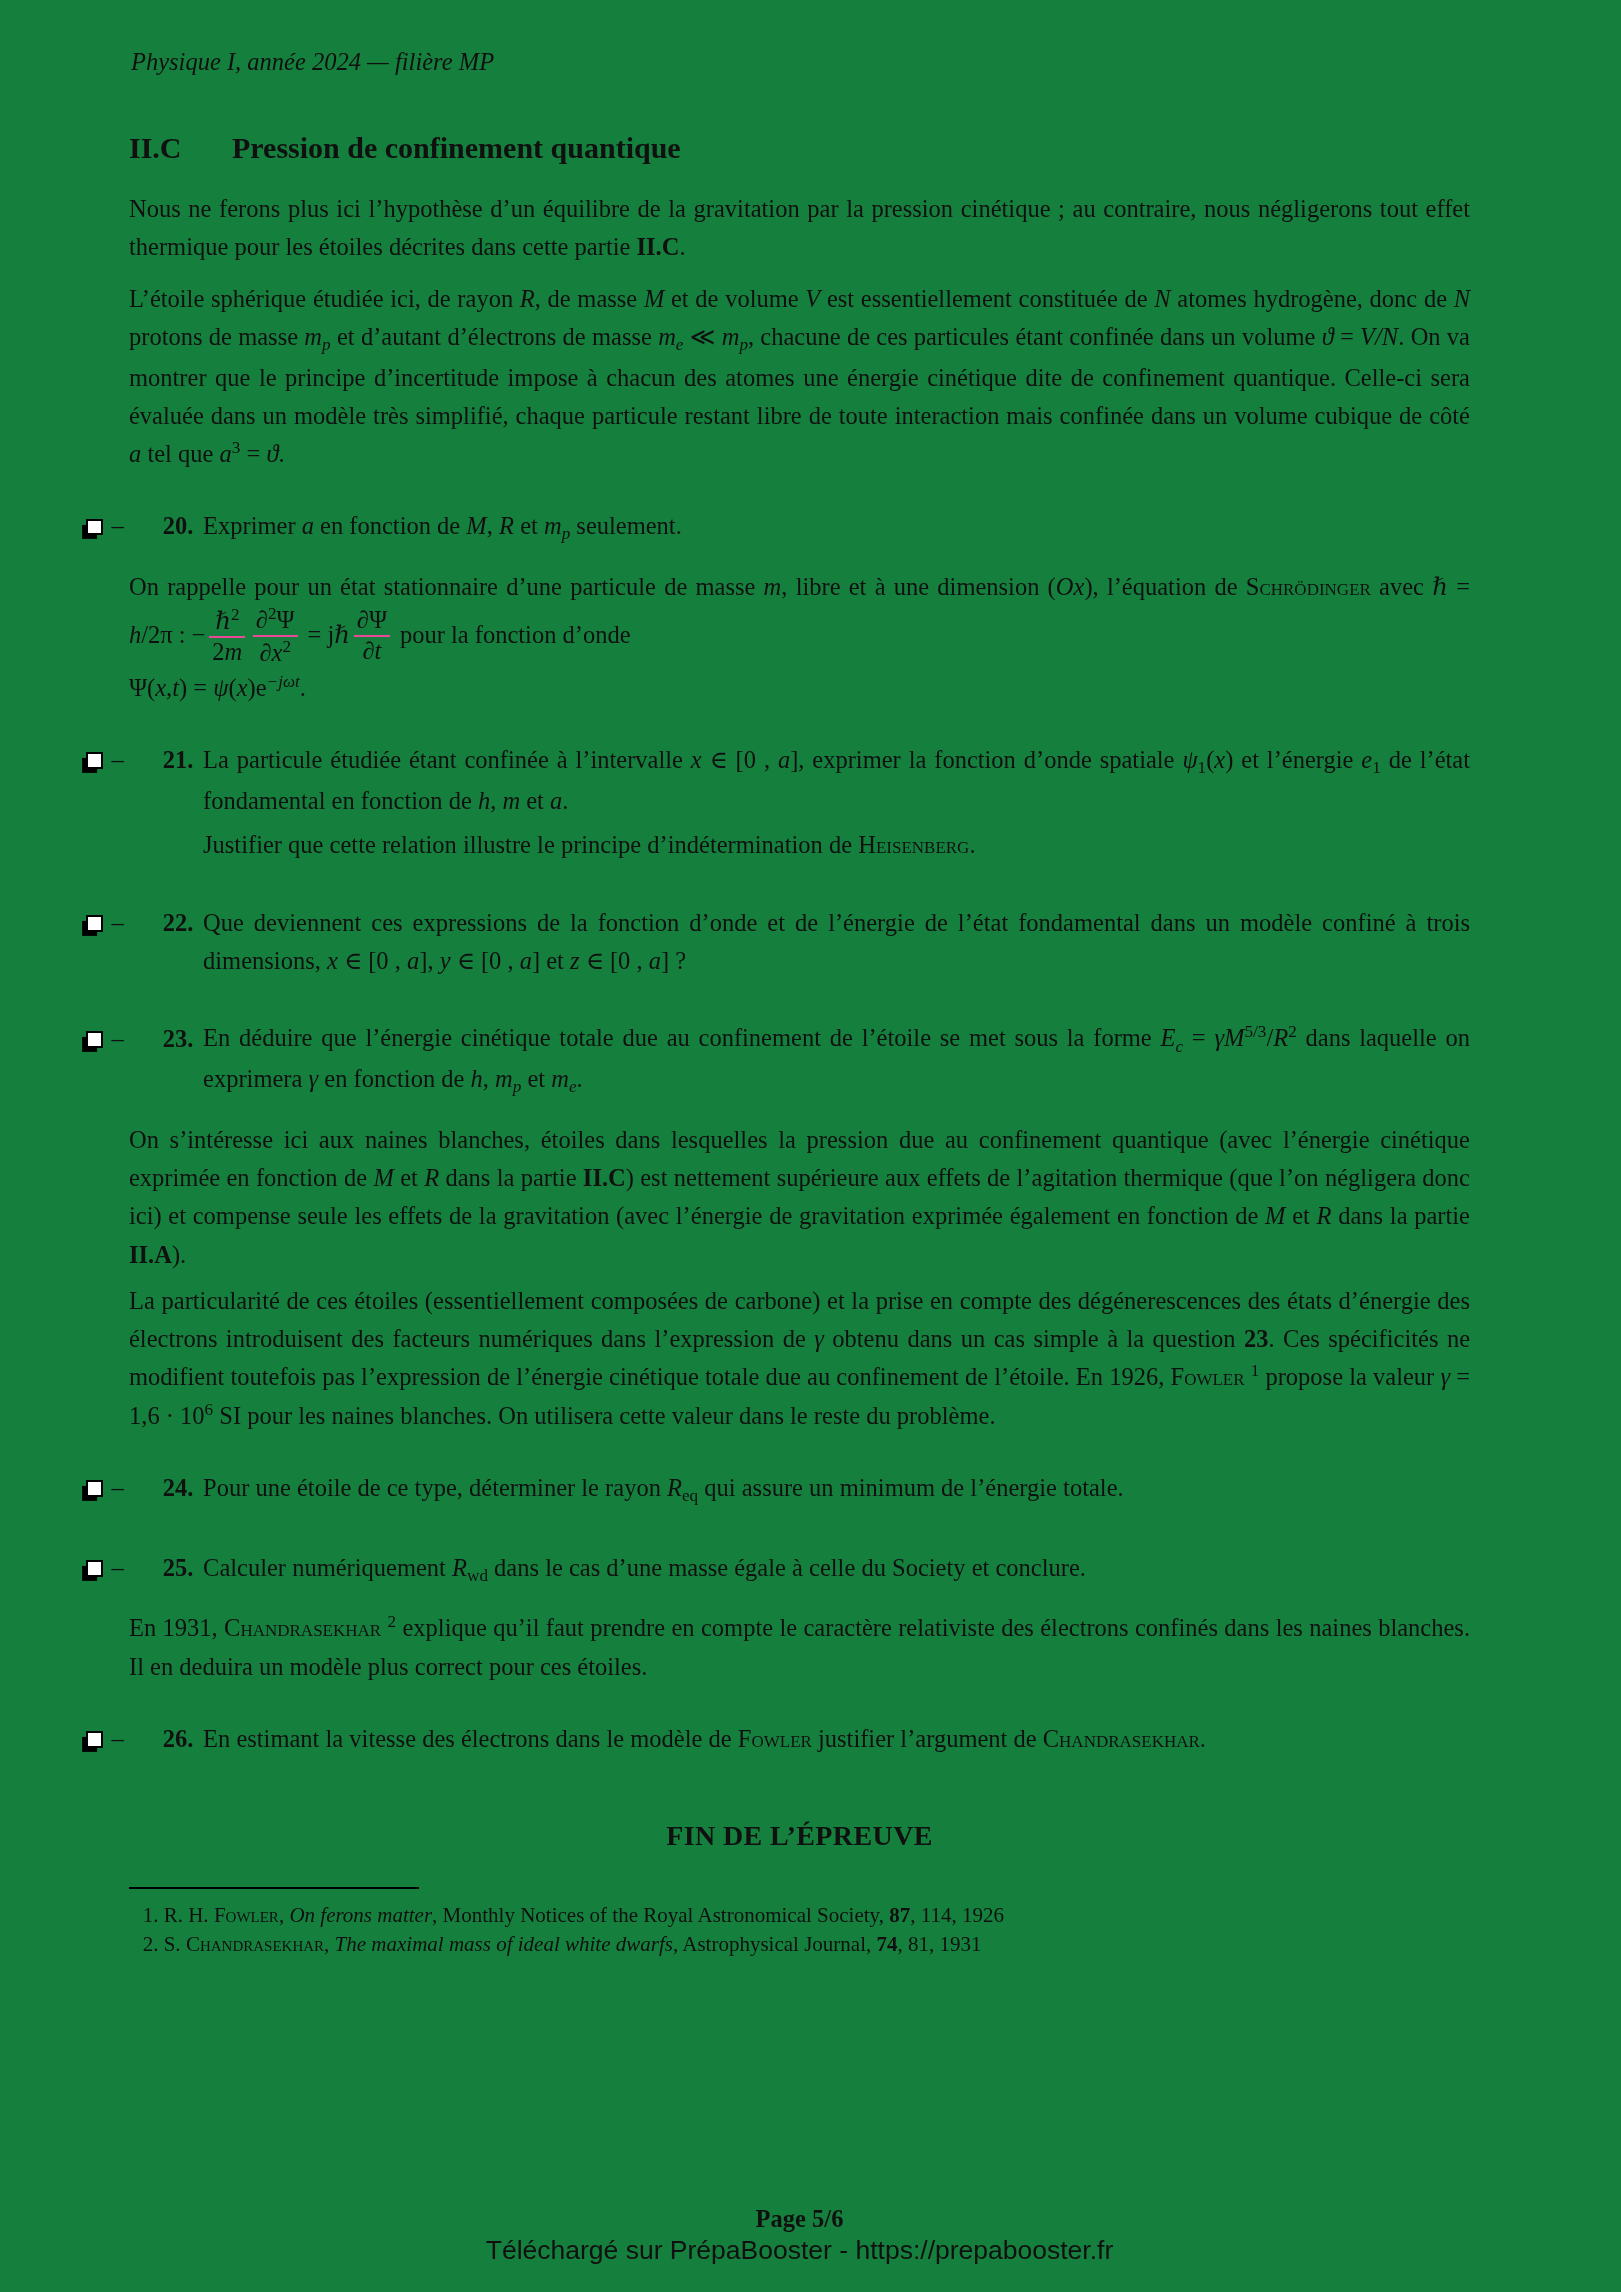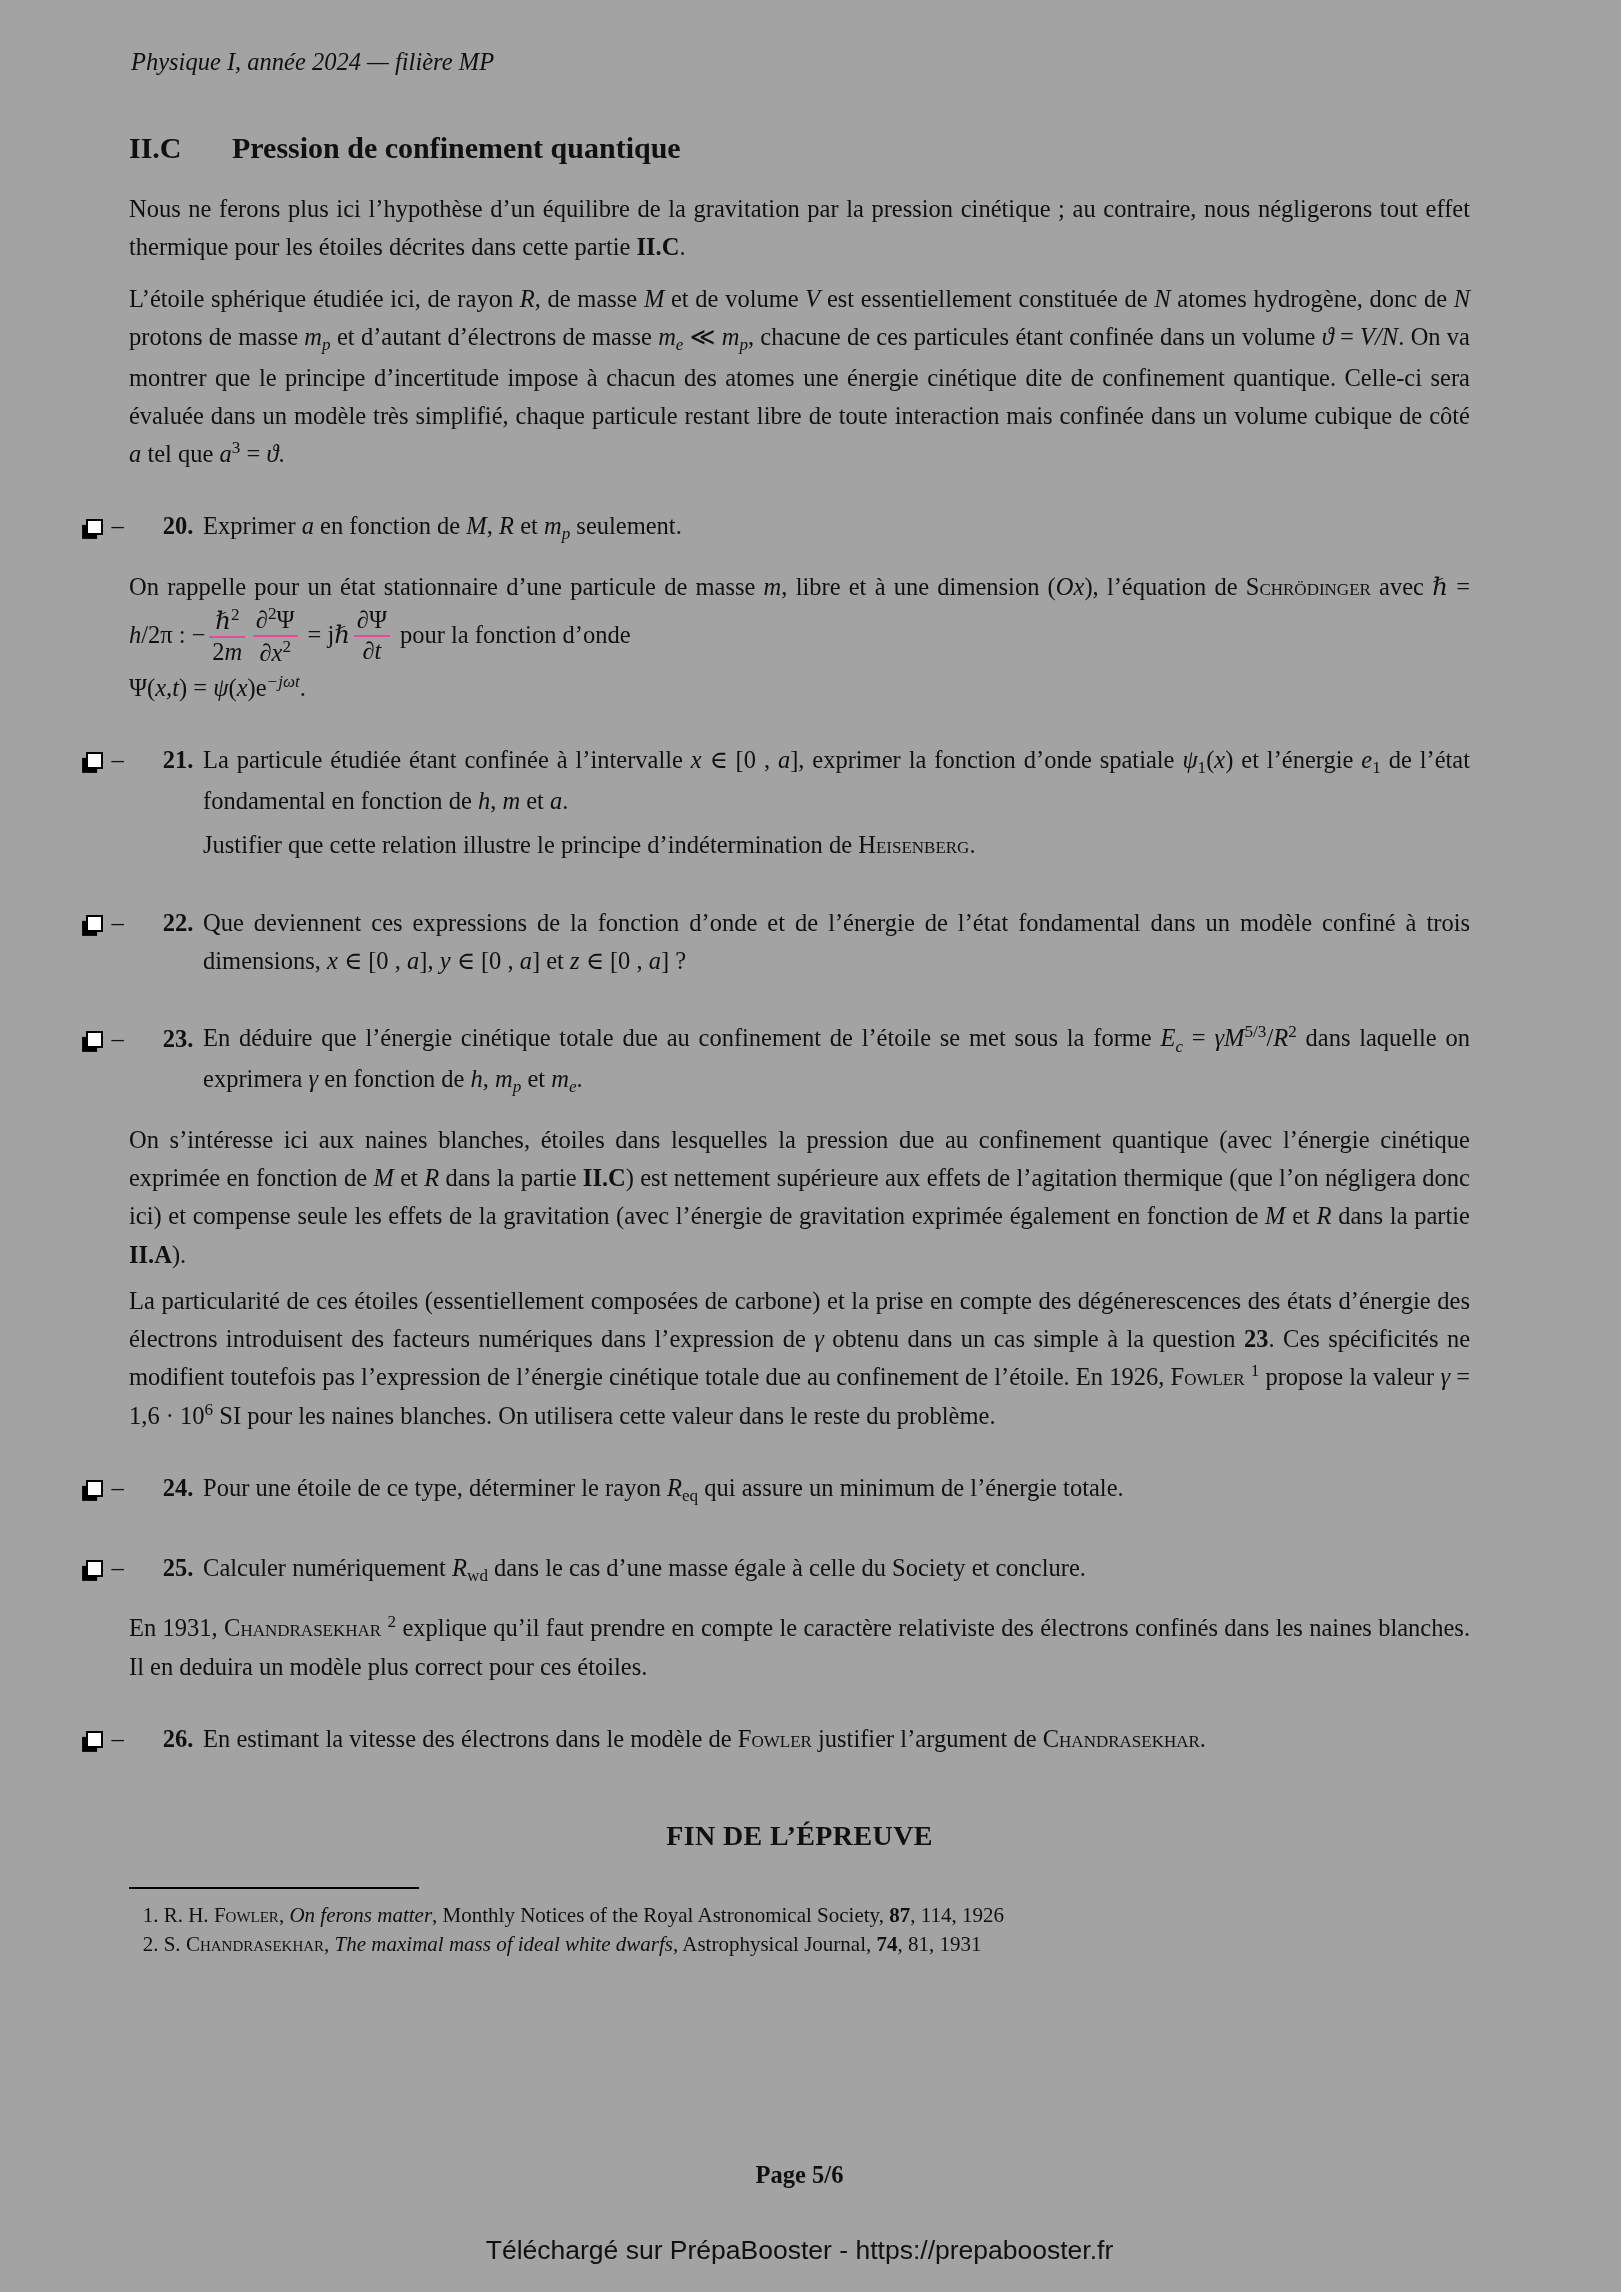--- a/index.html
+++ b/index.html
@@ -1,19 +1,19 @@
 <!DOCTYPE html>
 <html lang="fr"><head>
 <meta charset="utf-8">
 <style>
   html,body{margin:0;padding:0;background:#ffffff;}
   .page{
     width:1621px;height:2293px;box-sizing:border-box;
     padding:43px 151px 25.5px 129px;
-    background:#a3a3a3;color:#101010;
+    background:#15803d;color:#101010;
     font-family:"Liberation Serif","DejaVu Serif",serif;
     font-size:24.5px;line-height:1.56;
     display:flex;flex-direction:column;overflow:hidden;
   }
   .running-header{font-style:italic;font-size:24.5px;margin:0 0 0 2px;}
   .sec-h{display:flex;font-size:30px;font-weight:700;line-height:1.2;margin:49px 0 23.5px 0;}
   .sec-h .num{flex:0 0 103px;}
   p.body{margin:0 0 13.7px 0;text-align:justify;}
   p.tight{margin-bottom:8px;}
   .sub-para{margin:19.6px 0 13.7px 0;}
@@ -41,21 +41,21 @@
   
   .frac{display:inline-block;text-align:center;vertical-align:middle;margin:0 3.9px;position:relative;top:-2px;}
   .fnum{display:block;line-height:1.15;padding:0 2.9px;border-bottom:2px solid #ec4899;}
   .fden{display:block;line-height:1.15;padding:0 2.9px;}
   .block{display:block;}
   .fin{text-align:center;font-weight:700;font-size:28px;letter-spacing:0.4px;margin-top:37px;}
   .fnrule{width:290px;border:0;border-top:2px solid #000;margin:29px 0 11.8px 0;}
   .footnote{font-size:21px;line-height:1.4;margin-left:13.7px;text-align:left;}
   .footer{margin-top:auto;text-align:center;}
   .page-label{font-weight:700;font-size:24.5px;line-height:1.2;}
-  .watermark{font-family:"Liberation Sans","DejaVu Sans",sans-serif;font-size:26.5px;line-height:1.3;margin-top:44px;}
+  .watermark{font-family:"Liberation Sans","DejaVu Sans",sans-serif;font-size:26.5px;line-height:1.3;}
 </style>
 </head>
 <body>
 
 <div class="page">
 
   <div class="running-header">Physique I, année 2024 — filière MP</div>
 
   <h2 class="sec-h">
     <span class="num">II.C</span>

